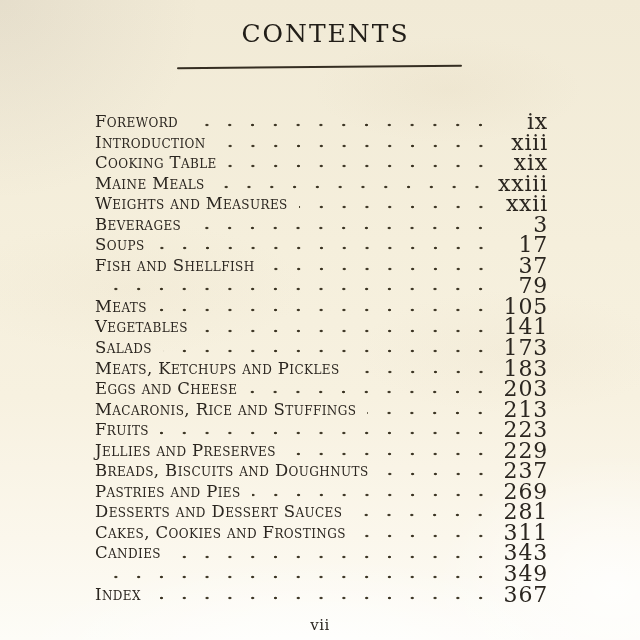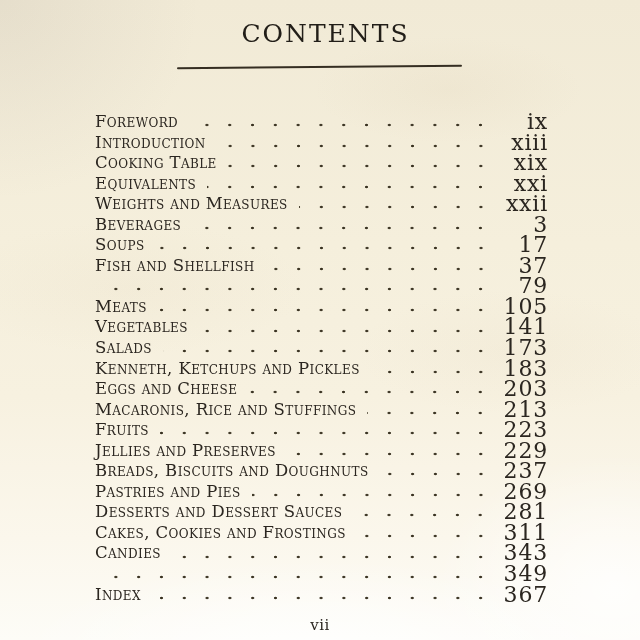--- a/index.html
+++ b/index.html
@@ -118,23 +118,23 @@
         <span class="toc-label">Introduction</span>
         <span class="toc-leader"></span>
         <span class="toc-page">xiii</span>
       </div>
       <div class="toc-row">
         <span class="toc-label">Cooking Table</span>
         <span class="toc-leader"></span>
         <span class="toc-page">xix</span>
       </div>
       <div class="toc-row">
-        <span class="toc-label">Equivalents</span>
-        <span class="toc-leader"></span>
-        <span class="toc-page">xxi</span>
+        <span class="toc-label">Maine Meals</span>
+        <span class="toc-leader"></span>
+        <span class="toc-page">xxiii</span>
       </div>
       <div class="toc-row">
         <span class="toc-label">Weights and Measures</span>
         <span class="toc-leader"></span>
         <span class="toc-page">xxii</span>
       </div>
       <div class="toc-row">
         <span class="toc-label">Beverages</span>
         <span class="toc-leader"></span>
         <span class="toc-page">3</span>
@@ -162,21 +162,21 @@
         <span class="toc-label">Vegetables</span>
         <span class="toc-leader"></span>
         <span class="toc-page">141</span>
       </div>
       <div class="toc-row">
         <span class="toc-label">Salads</span>
         <span class="toc-leader"></span>
         <span class="toc-page">173</span>
       </div>
       <div class="toc-row">
-        <span class="toc-label">Kenneth, Ketchups and Pickles</span>
+        <span class="toc-label">Meats, Ketchups and Pickles</span>
         <span class="toc-leader"></span>
         <span class="toc-page">183</span>
       </div>
       <div class="toc-row">
         <span class="toc-label">Eggs and Cheese</span>
         <span class="toc-leader"></span>
         <span class="toc-page">203</span>
       </div>
       <div class="toc-row">
         <span class="toc-label">Macaronis, Rice and Stuffings</span>

